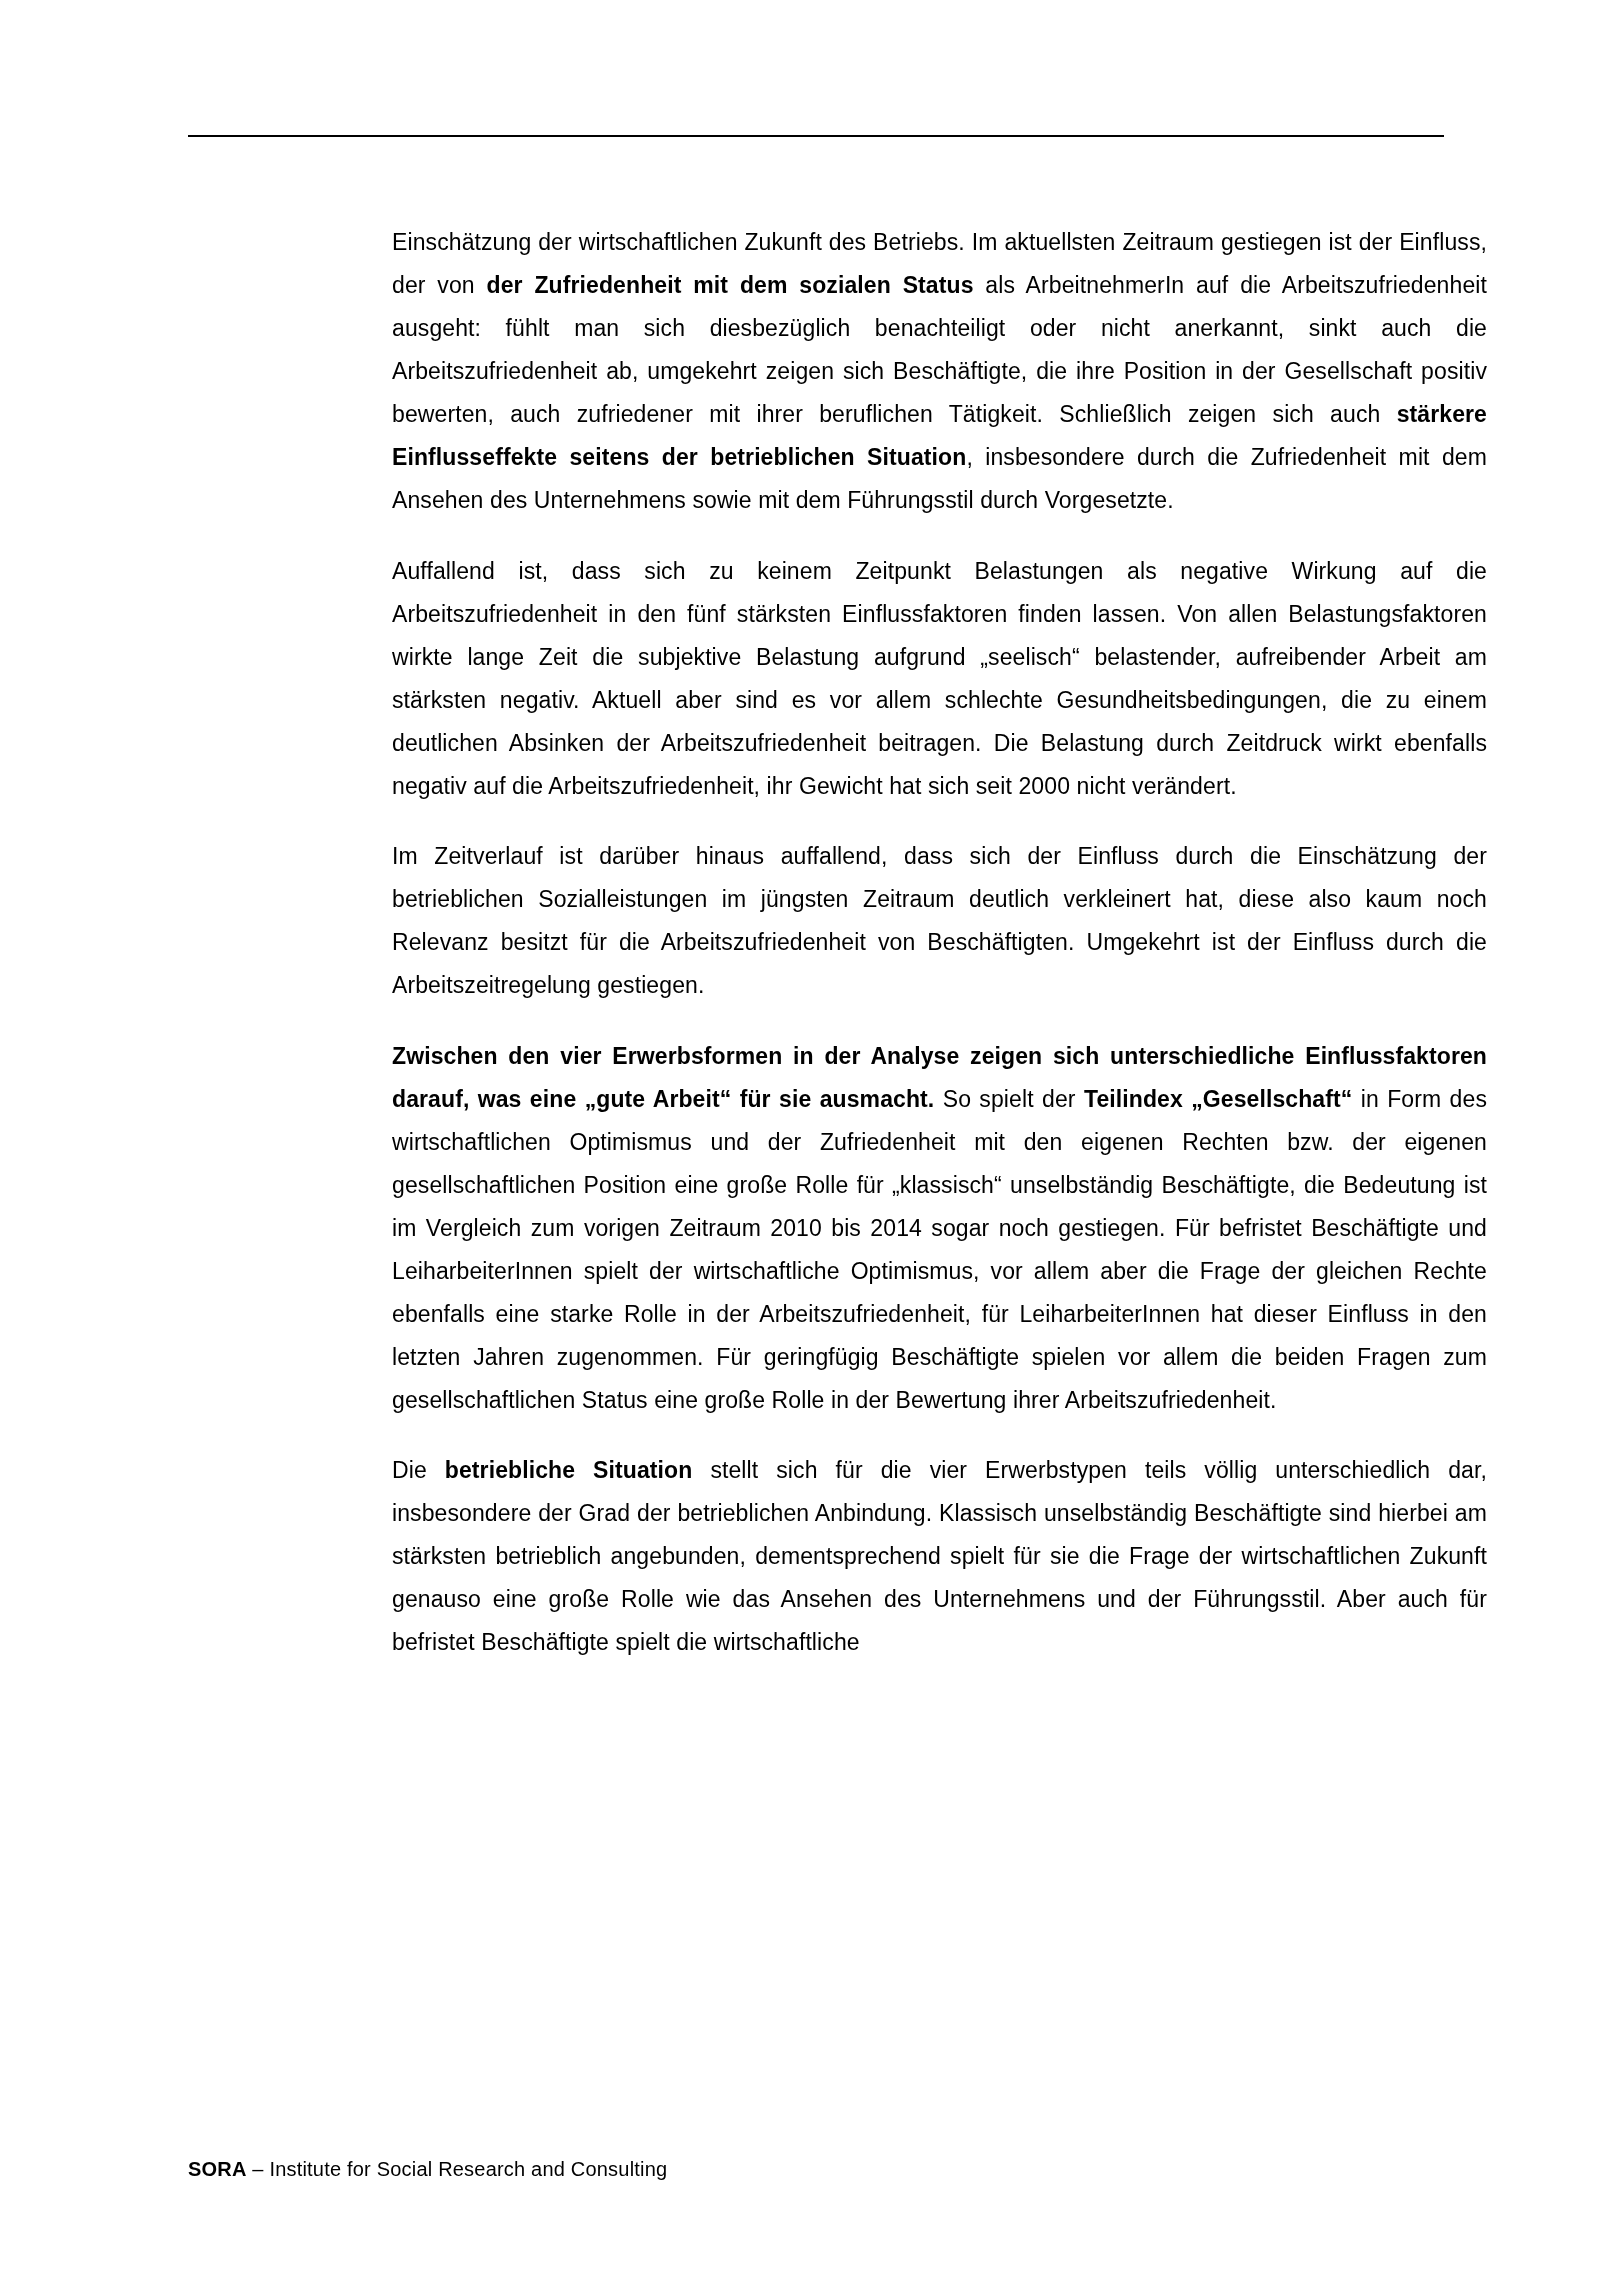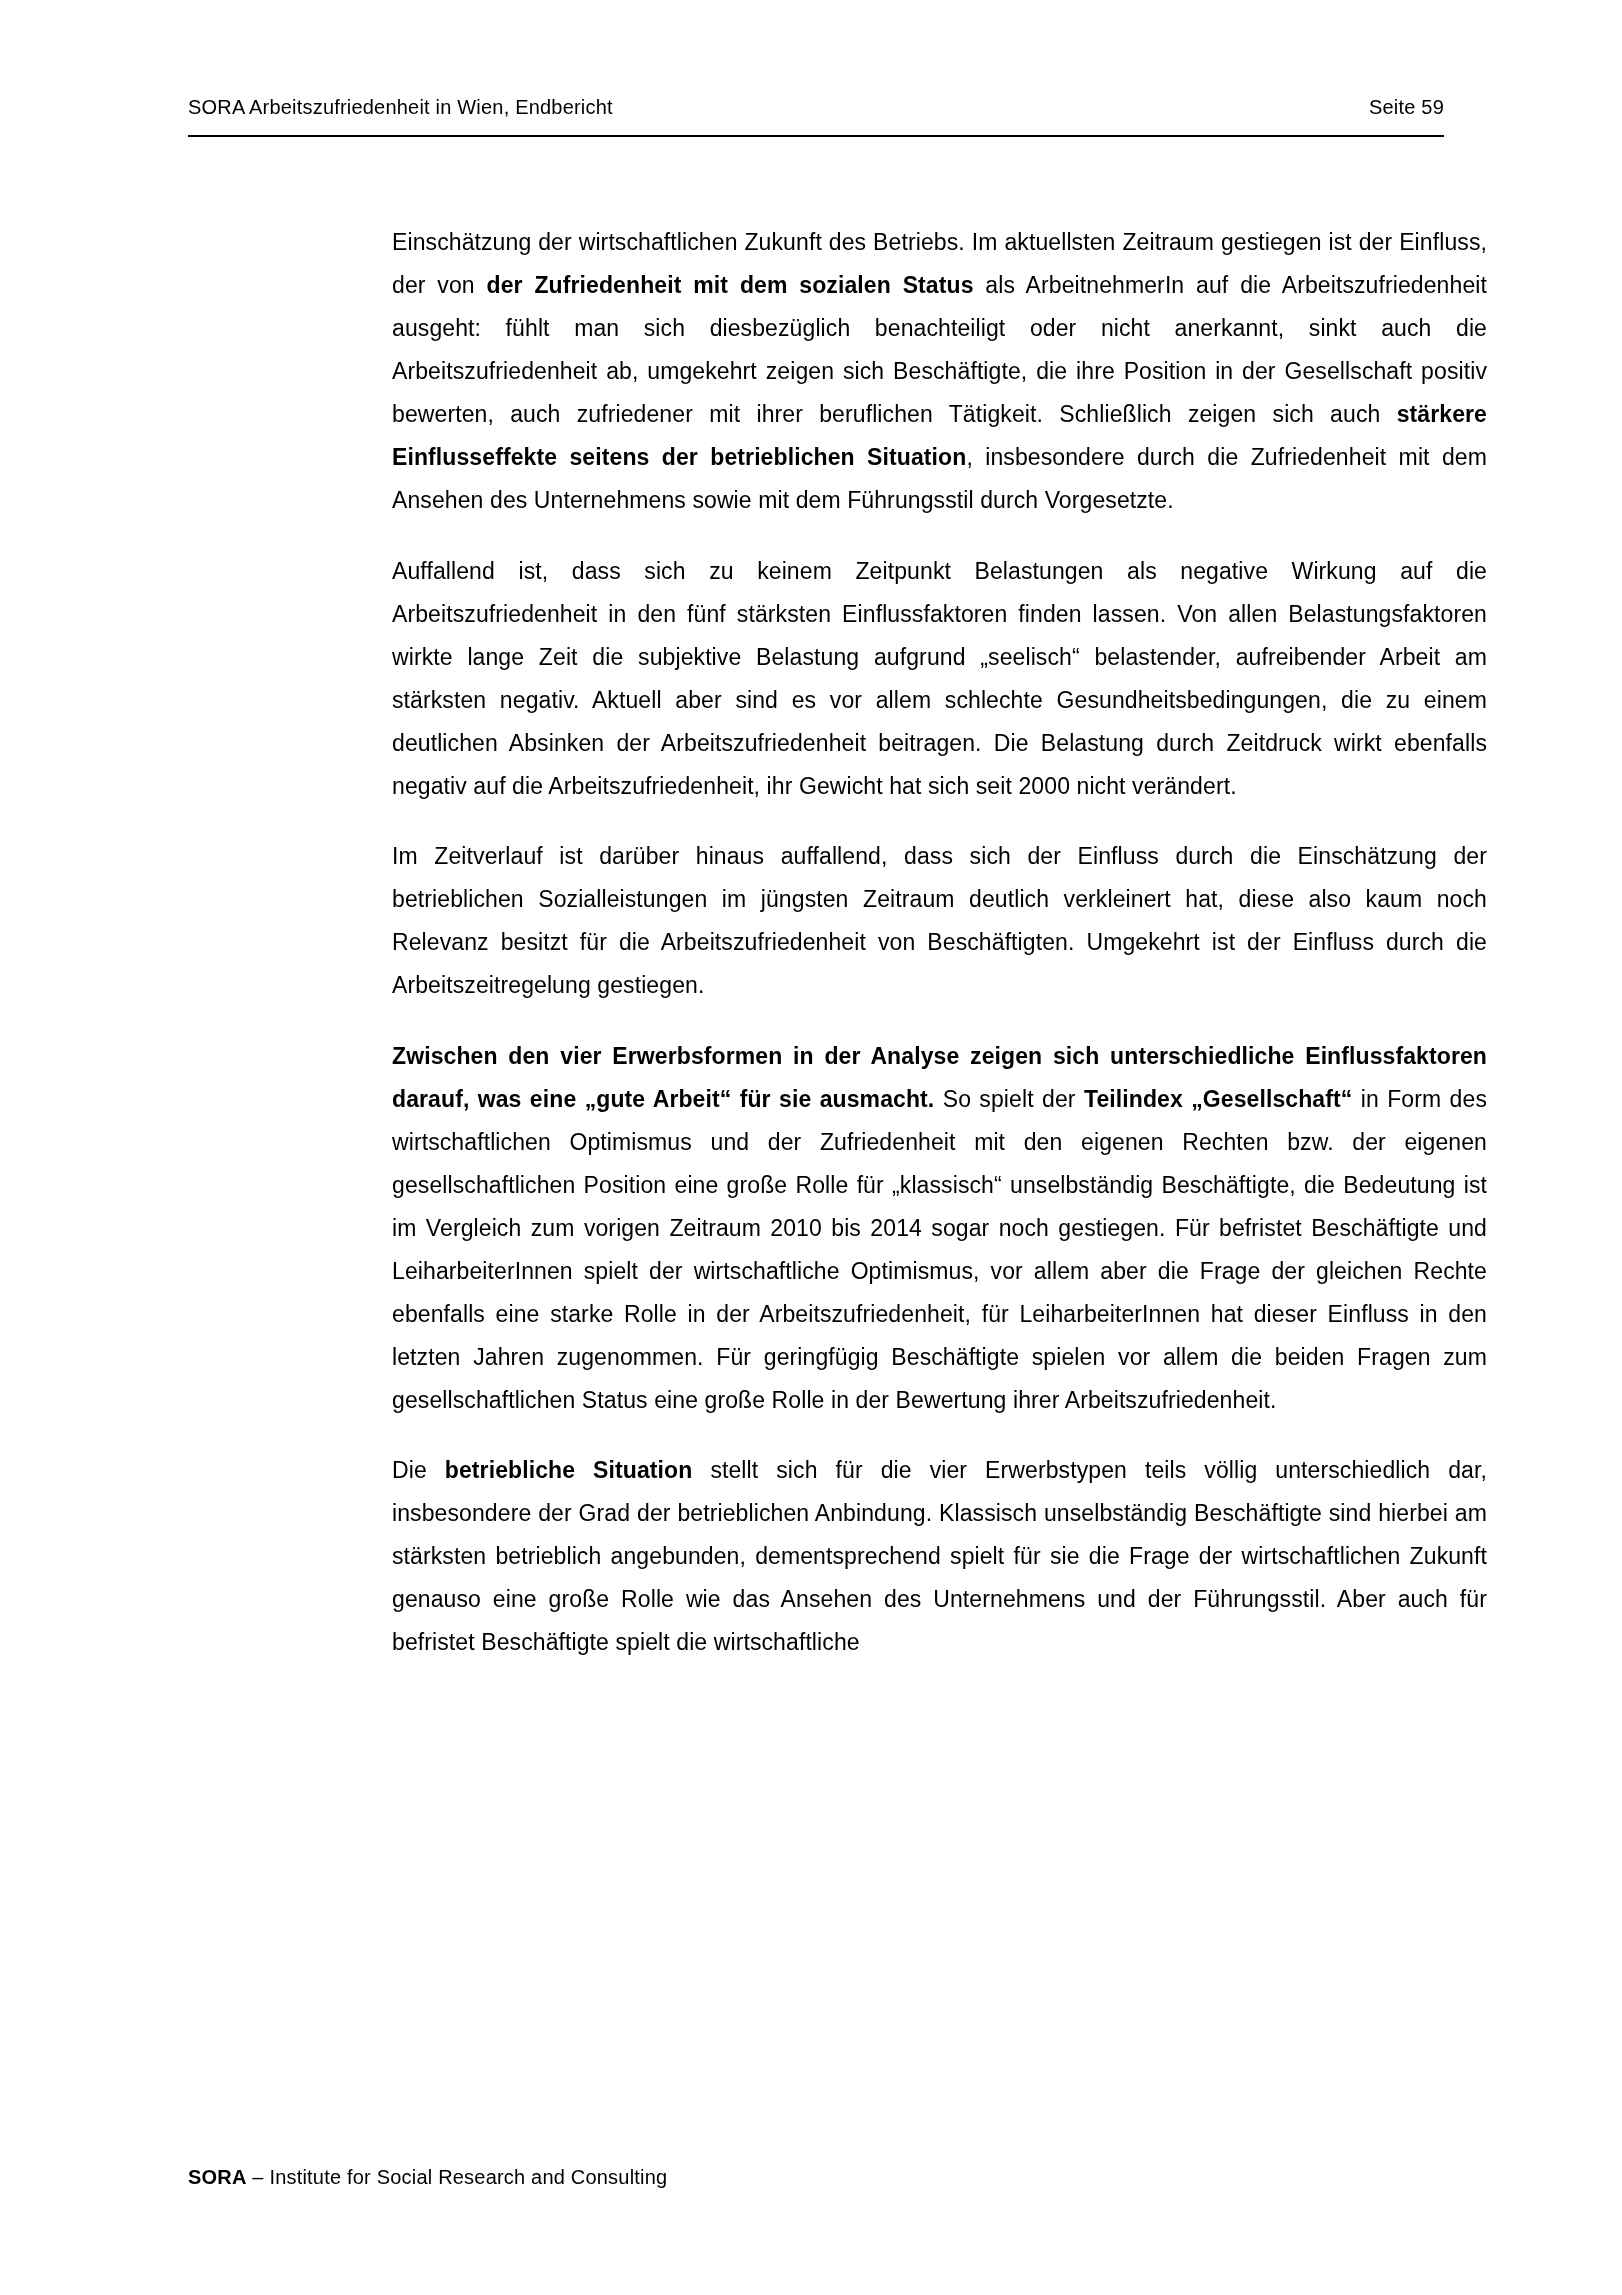--- a/index.html
+++ b/index.html
@@ -65,35 +65,30 @@
     font-weight: bold;
   }
   
   .footer {
     position: absolute;
     top: 2158px;
     left: 188px;
     width: 1256px;
     font-size: 20px;
     letter-spacing: 0.2px;
-    margin-top: 8px;
   }
   .footer .brand {
     font-weight: bold;
   }
 </style>
 </head>
 <body>
 
 <div class="page">
 
-  <div class="header">
-    <span>SORA Arbeitszufriedenheit in Wien, Endbericht</span>
-    <span>Seite 59</span>
-  </div>
   <div class="header-rule"></div>
 
   <div class="content" id="body-container">
       <p class="para"><span>Einschätzung der wirtschaftlichen Zukunft des Betriebs. Im aktuellsten Zeitraum gestiegen ist der Einfluss, der von </span><b>der Zufriedenheit mit dem sozialen Status</b><span> als ArbeitnehmerIn auf die Arbeitszufriedenheit ausgeht: fühlt man sich diesbezüglich benachteiligt oder nicht anerkannt, sinkt auch die Arbeitszufriedenheit ab, umgekehrt zeigen sich Beschäftigte, die ihre Position in der Gesellschaft positiv bewerten, auch zufriedener mit ihrer beruflichen Tätigkeit. Schließlich zeigen sich auch </span><b>stärkere Einflusseffekte seitens der betrieblichen Situation</b><span>, insbesondere durch die Zufriedenheit mit dem Ansehen des Unternehmens sowie mit dem Führungsstil durch Vorgesetzte.</span></p>
       <p class="para"><span>Auffallend ist, dass sich zu keinem Zeitpunkt Belastungen als negative Wirkung auf die Arbeitszufriedenheit in den fünf stärksten Einflussfaktoren finden lassen. Von allen Belastungsfaktoren wirkte lange Zeit die subjektive Belastung aufgrund „seelisch“ belastender, aufreibender Arbeit am stärksten negativ. Aktuell aber sind es vor allem schlechte Gesundheitsbedingungen, die zu einem deutlichen Absinken der Arbeitszufriedenheit beitragen. Die Belastung durch Zeitdruck wirkt ebenfalls negativ auf die Arbeitszufriedenheit, ihr Gewicht hat sich seit 2000 nicht verändert.</span></p>
       <p class="para"><span>Im Zeitverlauf ist darüber hinaus auffallend, dass sich der Einfluss durch die Einschätzung der betrieblichen Sozialleistungen im jüngsten Zeitraum deutlich verkleinert hat, diese also kaum noch Relevanz besitzt für die Arbeitszufriedenheit von Beschäftigten. Umgekehrt ist der Einfluss durch die Arbeitszeitregelung gestiegen.</span></p>
       <p class="para"><b>Zwischen den vier Erwerbsformen in der Analyse zeigen sich unterschiedliche Einflussfaktoren darauf, was eine „gute Arbeit“ für sie ausmacht.</b><span> So spielt der </span><b>Teilindex „Gesellschaft“</b><span> in Form des wirtschaftlichen Optimismus und der Zufriedenheit mit den eigenen Rechten bzw. der eigenen gesellschaftlichen Position eine große Rolle für „klassisch“ unselbständig Beschäftigte, die Bedeutung ist im Vergleich zum vorigen Zeitraum 2010 bis 2014 sogar noch gestiegen. Für befristet Beschäftigte und LeiharbeiterInnen spielt der wirtschaftliche Optimismus, vor allem aber die Frage der gleichen Rechte ebenfalls eine starke Rolle in der Arbeitszufriedenheit, für LeiharbeiterInnen hat dieser Einfluss in den letzten Jahren zugenommen. Für geringfügig Beschäftigte spielen vor allem die beiden Fragen zum gesellschaftlichen Status eine große Rolle in der Bewertung ihrer Arbeitszufriedenheit.</span></p>
       <p class="para"><span>Die </span><b>betriebliche Situation</b><span> stellt sich für die vier Erwerbstypen teils völlig unterschiedlich dar, insbesondere der Grad der betrieblichen Anbindung. Klassisch unselbständig Beschäftigte sind hierbei am stärksten betrieblich angebunden, dementsprechend spielt für sie die Frage der wirtschaftlichen Zukunft genauso eine große Rolle wie das Ansehen des Unternehmens und der Führungsstil. Aber auch für befristet Beschäftigte spielt die wirtschaftliche</span></p>
     </div>
 

